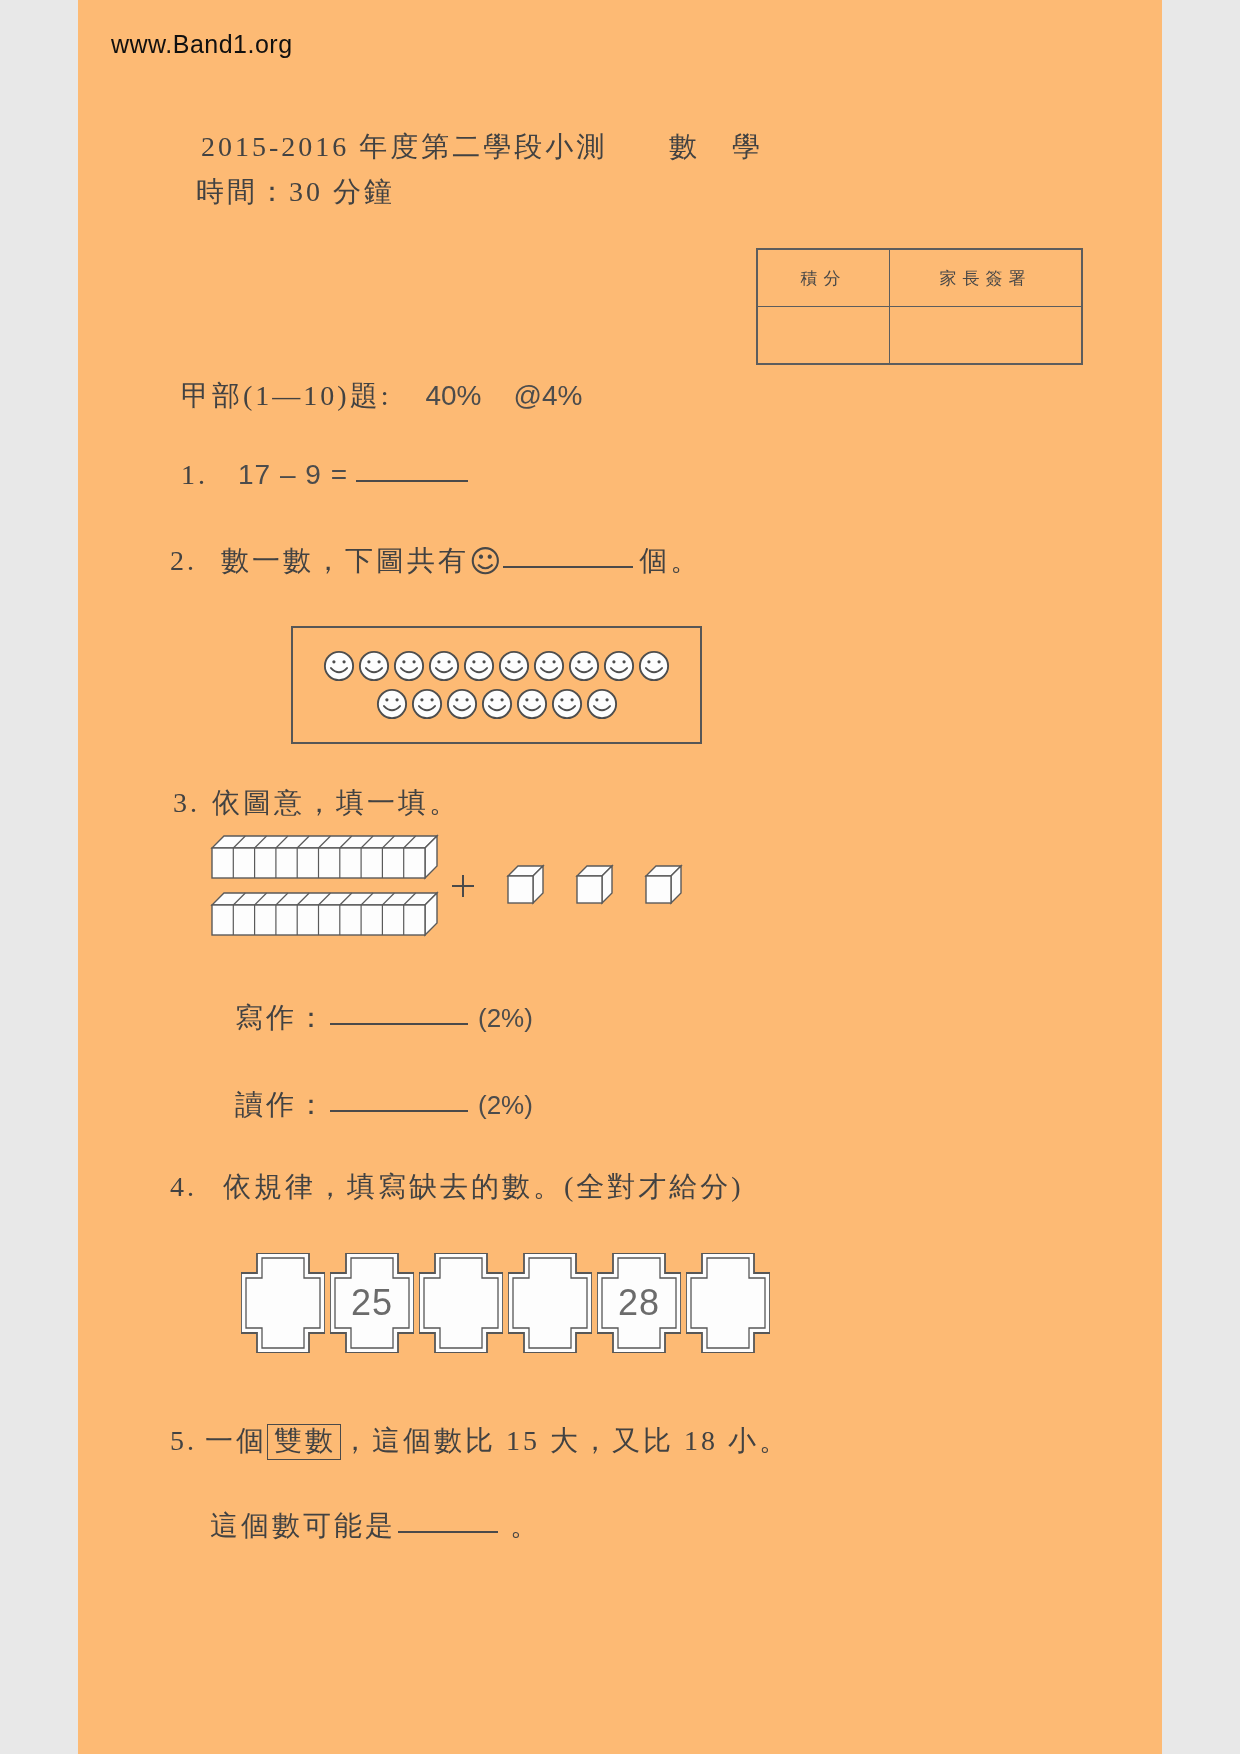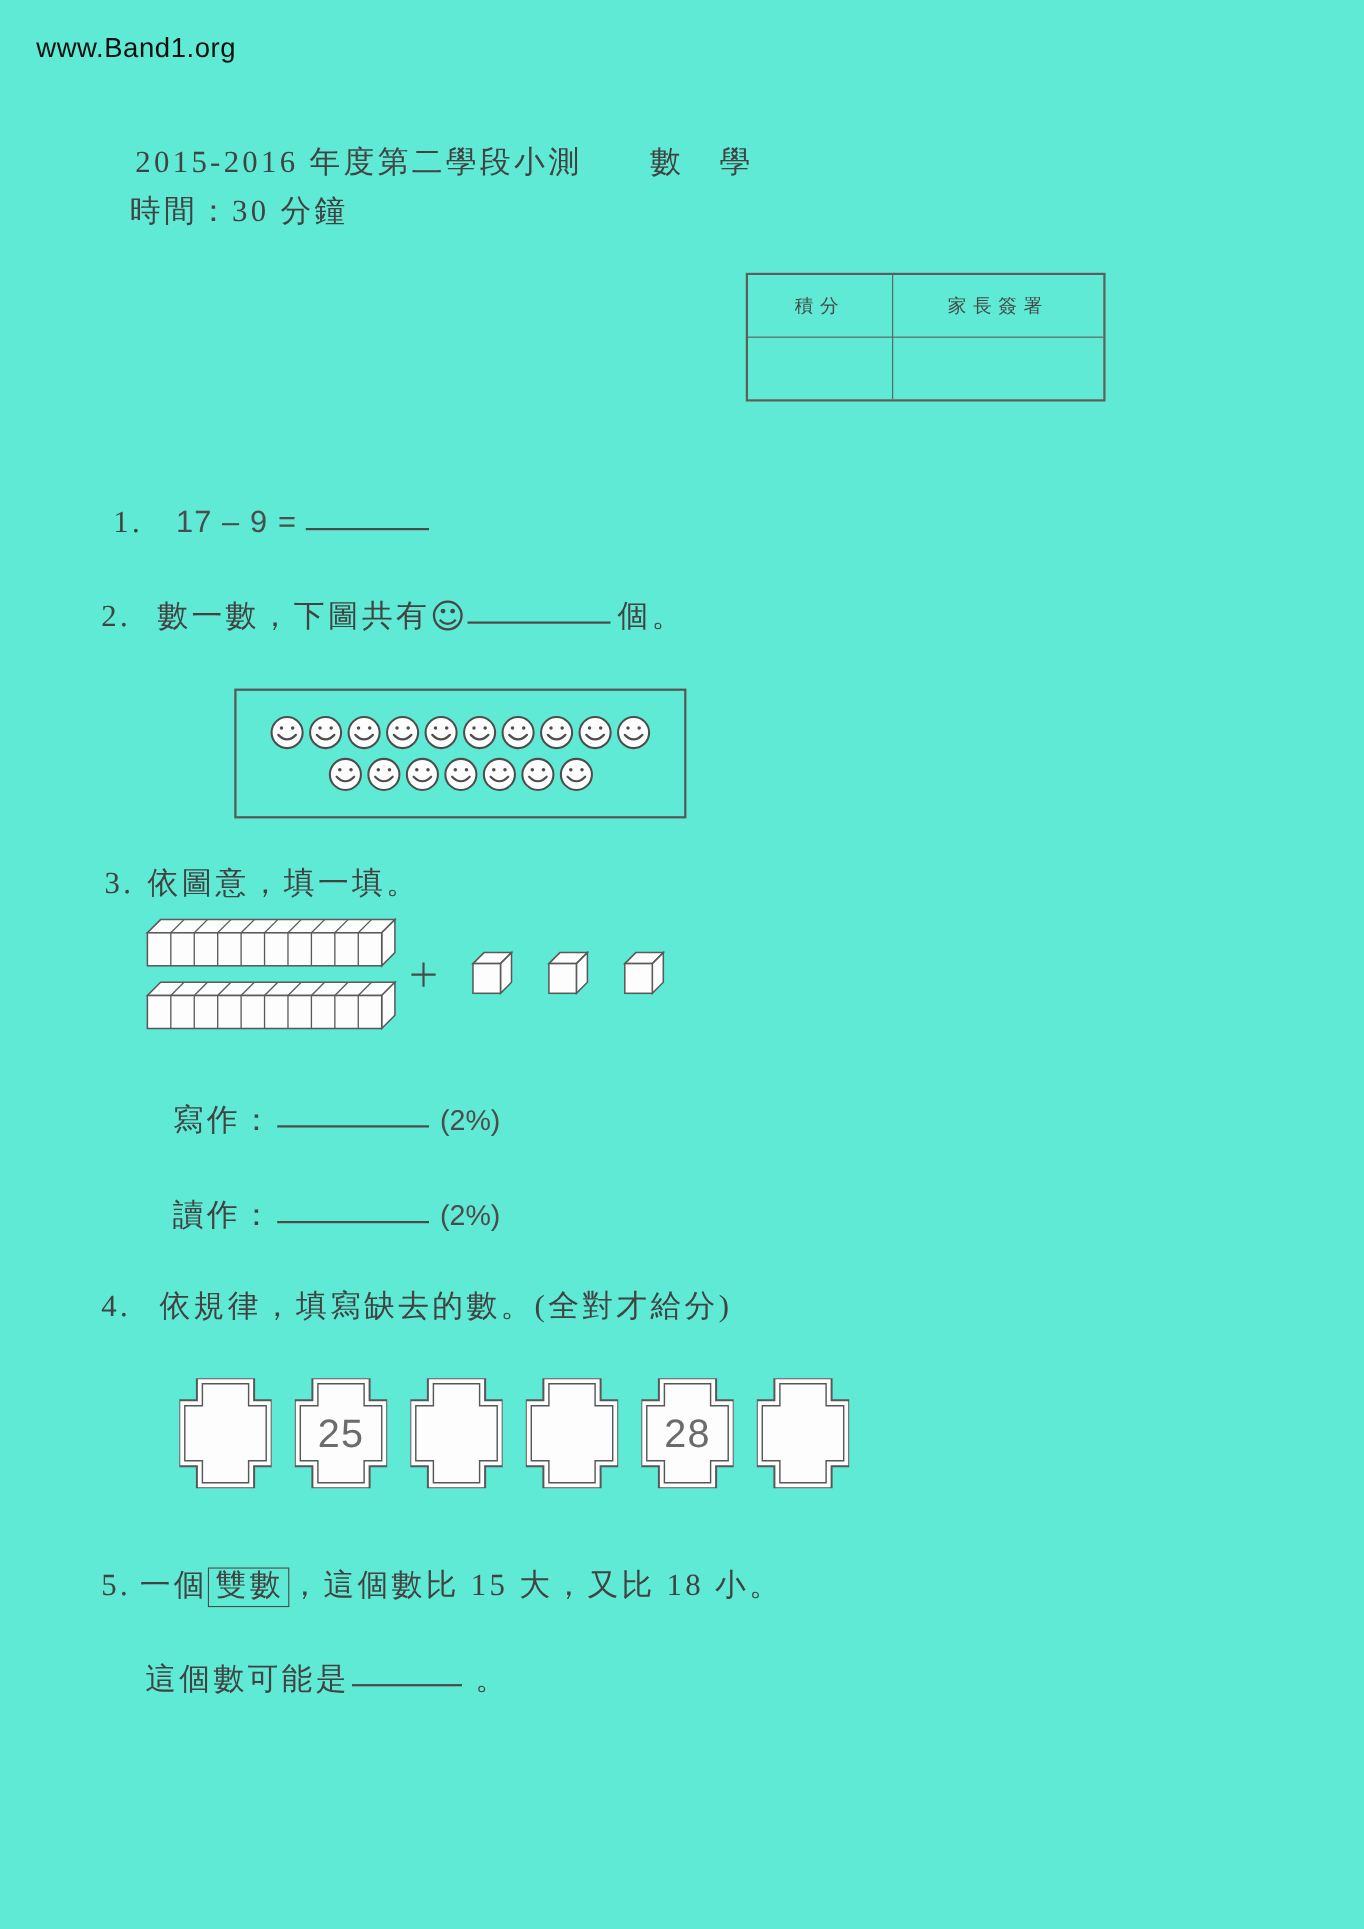--- a/index.html
+++ b/index.html
@@ -1,19 +1,19 @@
 <!DOCTYPE html>
 <html><head>
 <meta charset="utf-8">
 <style>
   html,body{margin:0;padding:0;background:#e8e8e8;}
   .page{
     position:relative;
-    width:1240px;height:1754px;
-    background:#5eead4;
+    width:1084px;height:1754px;
+    background:#fdba74;
     margin:0 auto;
     overflow:hidden;
     font-family:"Liberation Serif", serif;
     color:#3f3f3f;
     text-decoration:underline;
   }
   .abs{position:absolute;}
   .row{display:flex;align-items:baseline;white-space:nowrap;}
   .cjk{
     font-family:"Liberation Serif", serif;
@@ -58,21 +58,21 @@
   .smiley-box{
     border:2px solid #565656;
     width:407px;height:114px;
     display:flex;flex-direction:column;
     align-items:center;justify-content:center;
     gap:6px;
   }
   .smiley-row{display:flex;gap:3px;}
   .smiley-row svg{display:block;}
   
-  .pattern-strip{display:flex;gap:21px;}
+  .pattern-strip{display:flex;gap:5px;}
   .pattern-box{position:relative;width:84px;height:100px;}
   .pattern-box-value{
     position:absolute;inset:0;
     display:flex;align-items:center;justify-content:center;
     font-family:"Liberation Sans", sans-serif;
     font-size:36px;color:#6b6b6b;letter-spacing:1px;
   }
   .boxed-term{
     display:inline-block;
     border:1.5px solid #4a4a4a;
@@ -100,20 +100,25 @@
   <div class="abs cjk" style="left:591px;top:128px;letter-spacing:14px;">數 學</div>
   <div class="abs cjk" style="left:103px;top:173px;margin-left:15px;">時間：30 分鐘</div>
 
   <div class="abs score-table" style="left:678px;top:248px;">
     <div class="cell">積分</div>
     <div class="cell">家長簽署</div>
     <div class="cell"></div>
     <div class="cell"></div>
   </div>
 
+  <div class="abs row" style="left:103px;top:377px;">
+    <span class="cjk">甲部(1—10)題:</span>
+    <span class="pct" style="margin-left:34px;">40%</span>
+    <span class="pct" style="margin-left:32px;">@4%</span>
+  </div>
 
   <div class="abs row" style="left:103px;top:459px;">
     <span class="cjk">1.</span>
     <span class="num" style="margin-left:30px;">17 – 9 =</span>
     <span class="blank" style="width:112px;margin-left:8px;"></span>
   </div>
 
   <div class="abs row" style="left:92px;top:541px;">
     <span class="cjk">2.</span>
     <span class="cjk" style="margin-left:24px;">數一數，下圖共有</span>

